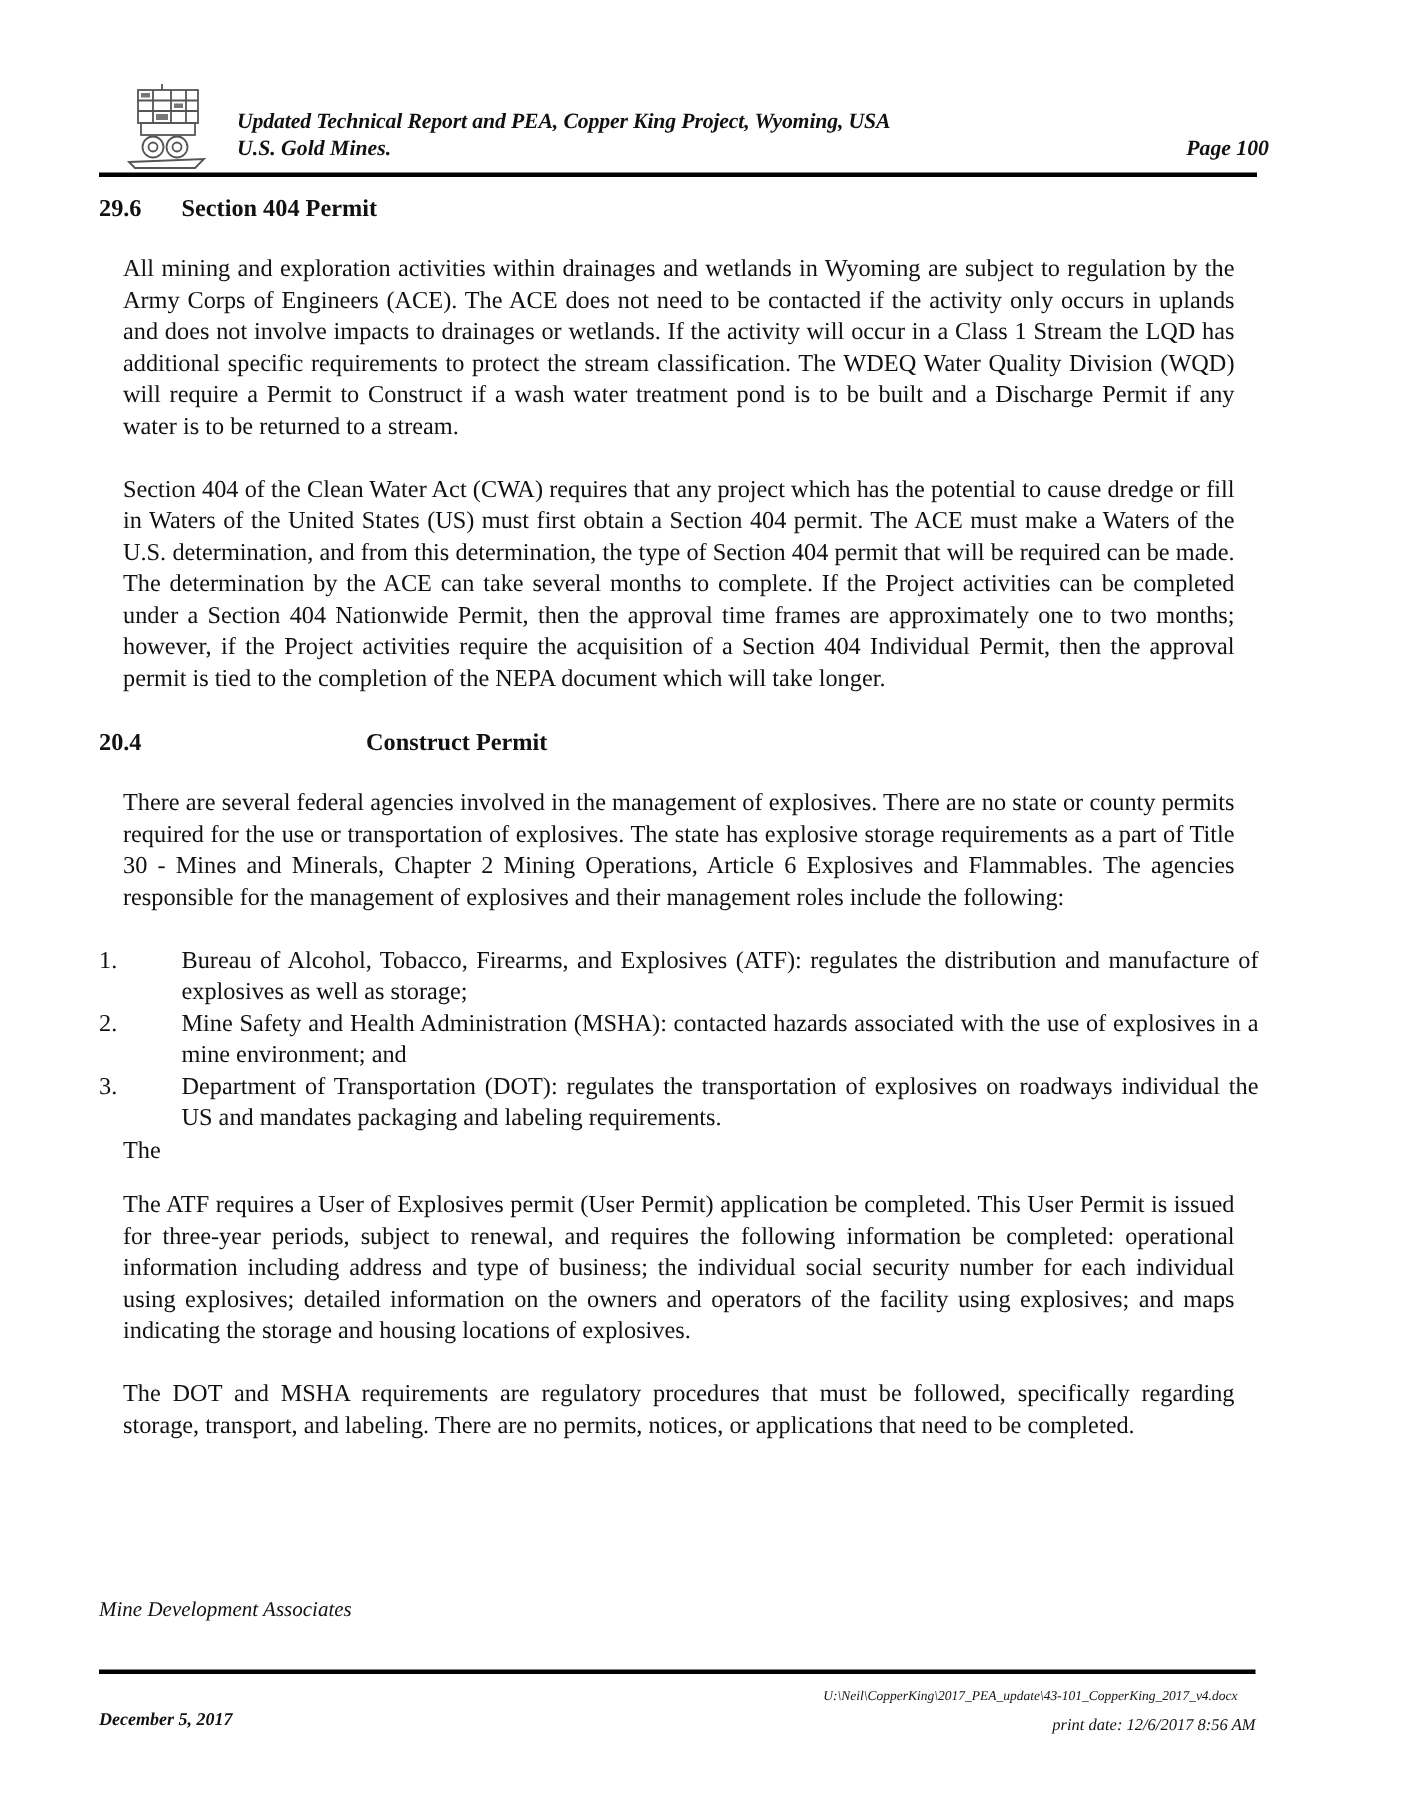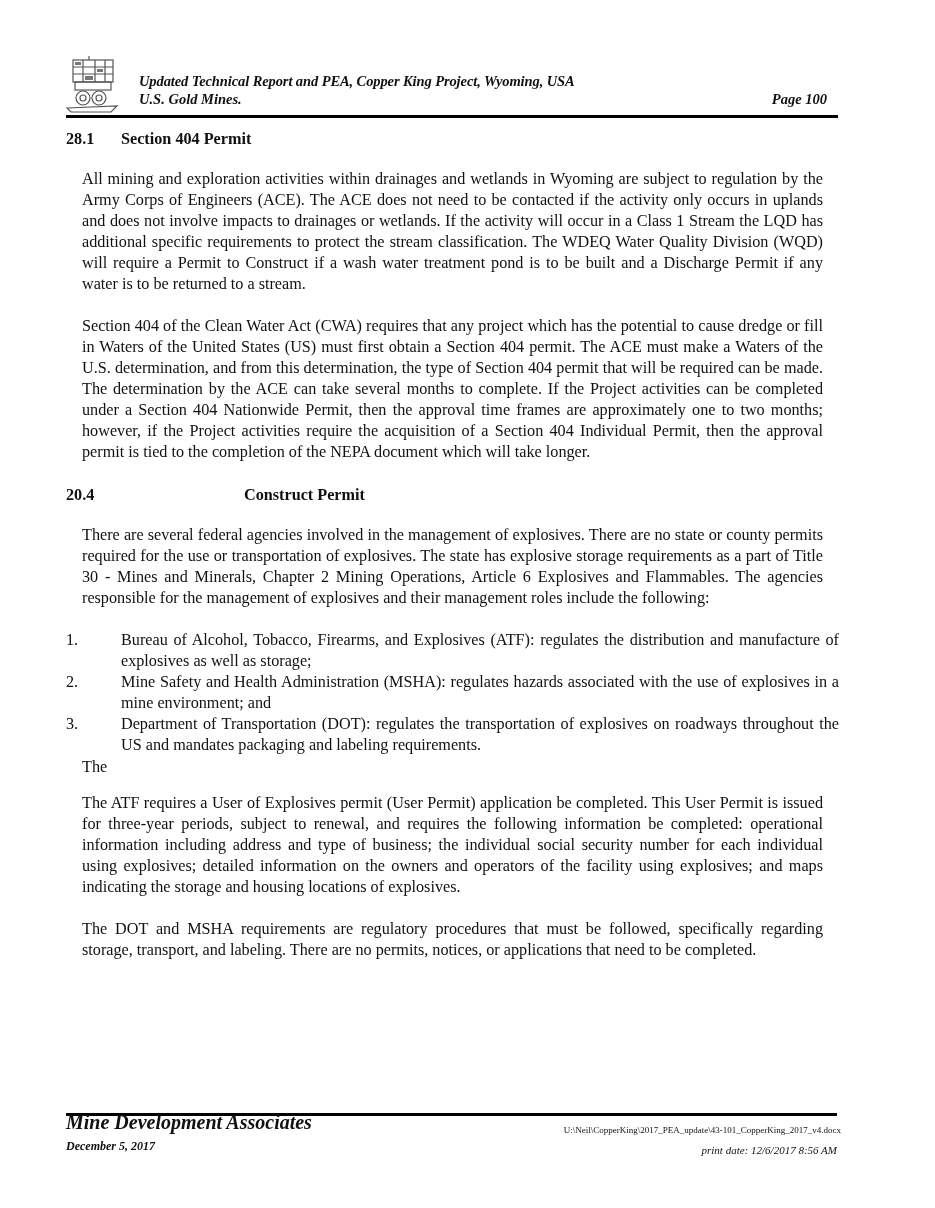--- a/index.html
+++ b/index.html
@@ -1,42 +1,42 @@
 <!DOCTYPE html>
 <html><head>
   <meta charset="utf-8">
   <style>
     html, body { margin: 0; padding: 0; background: #ffffff; }
     body {
       width: 935px; height: 1208px; position: relative; overflow: hidden;
       font-family: "Liberation Serif", "DejaVu Serif", serif; color: #111;
     }
-    .header { position: absolute; left: 57px; top: 52px; width: 772px; height: 64px; }
+    .header { position: absolute; left: 76px; top: 52px; width: 772px; height: 64px; }
     .logo { position: absolute; left: 4px; top: 2px; width: 62px; height: 60px; }
     .hdr-title { position: absolute; left: 82px; top: 21px; font-style: italic; font-weight: bold; font-size: 14.5px; letter-spacing: -0.1px; }
     .hdr-org { position: absolute; left: 82px; top: 39px; font-style: italic; font-weight: bold; font-size: 14.5px; }
     .hdr-page { position: absolute; right: 2px; top: 39px; font-style: italic; font-weight: bold; font-size: 14.5px; }
     .hdr-rule { position: absolute; left: 66px; top: 115px; width: 772px; height: 3px; background: #000; }
 
     .content { position: absolute; left: 66px; top: 128px; width: 773px; font-size: 16.2px; line-height: 21px; }
     h2 { margin: 0; font-size: 16.2px; font-weight: bold; line-height: 22px; }
     h2 .num { display: inline-block; width: 55px; }
     h2.wide .num { width: 178px; }
     p { margin: 16px; text-align: justify; }
     .sec-title { margin-bottom: 19px; }
     .para { margin-bottom: 21px; }
     ol.list { list-style: none; margin: 0 0 0 0; padding: 0; }
     ol.list li { position: relative; padding-left: 55px; text-align: justify; }
     ol.list li .n { position: absolute; left: 0; top: 0; }
     .stray { margin-top: 2px; line-height: 19px; }
 
     .ftr-rule { position: absolute; left: 66px; top: 1113px; width: 771px; height: 3px; background: #000; }
-    .ftr-left1 { position: absolute; left: 66px; top: 1111px; font-style: italic; font-weight: bold; font-size: 20px; }
+    .ftr-left1 { position: absolute; left: 66px; top: 1066px; font-style: italic; font-weight: normal; font-size: 14px; }
     .ftr-left2 { position: absolute; left: 66px; top: 1139px; font-style: italic; font-weight: bold; font-size: 12px; }
-    .ftr-right1 { position: absolute; right: 94px; top: 1125px; font-size: 9px; }
+    .ftr-right1 { position: absolute; right: 110px; top: 1125px; font-style: italic; font-size: 9px; }
     .ftr-right2 { position: absolute; right: 98px; top: 1144px; font-style: italic; font-size: 11px; }
   </style>
 </head>
 <body>
 
 <div class="header">
   <svg class="logo" viewBox="0 0 62 60">
     <g fill="none" stroke="#555" stroke-width="1.2">
       <rect x="12" y="6" width="40" height="22"></rect>
       <line x1="12" y1="13" x2="52" y2="13"></line>
@@ -59,34 +59,34 @@
       </g>
   </svg>
   <div class="hdr-title">Updated Technical Report and PEA, Copper King Project, Wyoming, USA</div>
   <div class="hdr-org">U.S. Gold Mines.</div>
   <div class="hdr-page">Page 100</div>
 </div>
 <div class="hdr-rule"></div>
 
 <div class="content">
   <h2 class="sec-title">
-    <span class="num">28.1</span><span>Section 404 Permit</span>
+    <span class="num">29.6</span><span>Section 404 Permit</span>
   </h2>
   <p class="para">All mining and exploration activities within drainages and wetlands in Wyoming are subject to regulation by the Army Corps of Engineers (ACE). The ACE does not need to be contacted if the activity only occurs in uplands and does not involve impacts to drainages or wetlands. If the activity will occur in a Class 1 Stream the LQD has additional specific requirements to protect the stream classification. The WDEQ Water Quality Division (WQD) will require a Permit to Construct if a wash water treatment pond is to be built and a Discharge Permit if any water is to be returned to a stream.</p>
   <p class="para">Section 404 of the Clean Water Act (CWA) requires that any project which has the potential to cause dredge or fill in Waters of the United States (US) must first obtain a Section 404 permit. The ACE must make a Waters of the U.S. determination, and from this determination, the type of Section 404 permit that will be required can be made. The determination by the ACE can take several months to complete. If the Project activities can be completed under a Section 404 Nationwide Permit, then the approval time frames are approximately one to two months; however, if the Project activities require the acquisition of a Section 404 Individual Permit, then the approval permit is tied to the completion of the NEPA document which will take longer.</p>
 
   <h2 class="sec-title wide">
     <span class="num">20.4</span><span>Construct Permit</span>
   </h2>
   <p class="para">There are several federal agencies involved in the management of explosives. There are no state or county permits required for the use or transportation of explosives. The state has explosive storage requirements as a part of Title 30 - Mines and Minerals, Chapter 2 Mining Operations, Article 6 Explosives and Flammables. The agencies responsible for the management of explosives and their management roles include the following:</p>
 
   <ol class="list">
     <li><span class="n">1.</span><span>Bureau of Alcohol, Tobacco, Firearms, and Explosives (ATF): regulates the distribution and manufacture of explosives as well as storage;</span></li>
-    <li><span class="n">2.</span><span>Mine Safety and Health Administration (MSHA): regulates hazards associated with the use of explosives in a mine environment; and</span></li>
-    <li><span class="n">3.</span><span>Department of Transportation (DOT): regulates the transportation of explosives on roadways throughout the US and mandates packaging and labeling requirements.</span></li>
+    <li><span class="n">2.</span><span>Mine Safety and Health Administration (MSHA): contacted hazards associated with the use of explosives in a mine environment; and</span></li>
+    <li><span class="n">3.</span><span>Department of Transportation (DOT): regulates the transportation of explosives on roadways individual the US and mandates packaging and labeling requirements.</span></li>
   </ol>
 
   <p class="stray">The</p>
   <p class="para">The ATF requires a User of Explosives permit (User Permit) application be completed. This User Permit is issued for three-year periods, subject to renewal, and requires the following information be completed: operational information including address and type of business; the individual social security number for each individual using explosives; detailed information on the owners and operators of the facility using explosives; and maps indicating the storage and housing locations of explosives.</p>
   <p class="para">The DOT and MSHA requirements are regulatory procedures that must be followed, specifically regarding storage, transport, and labeling. There are no permits, notices, or applications that need to be completed.</p>
 </div>
 
 <div class="ftr-rule"></div>
 <div class="ftr-left1">Mine Development Associates</div>
 <div class="ftr-left2">December 5, 2017</div>

